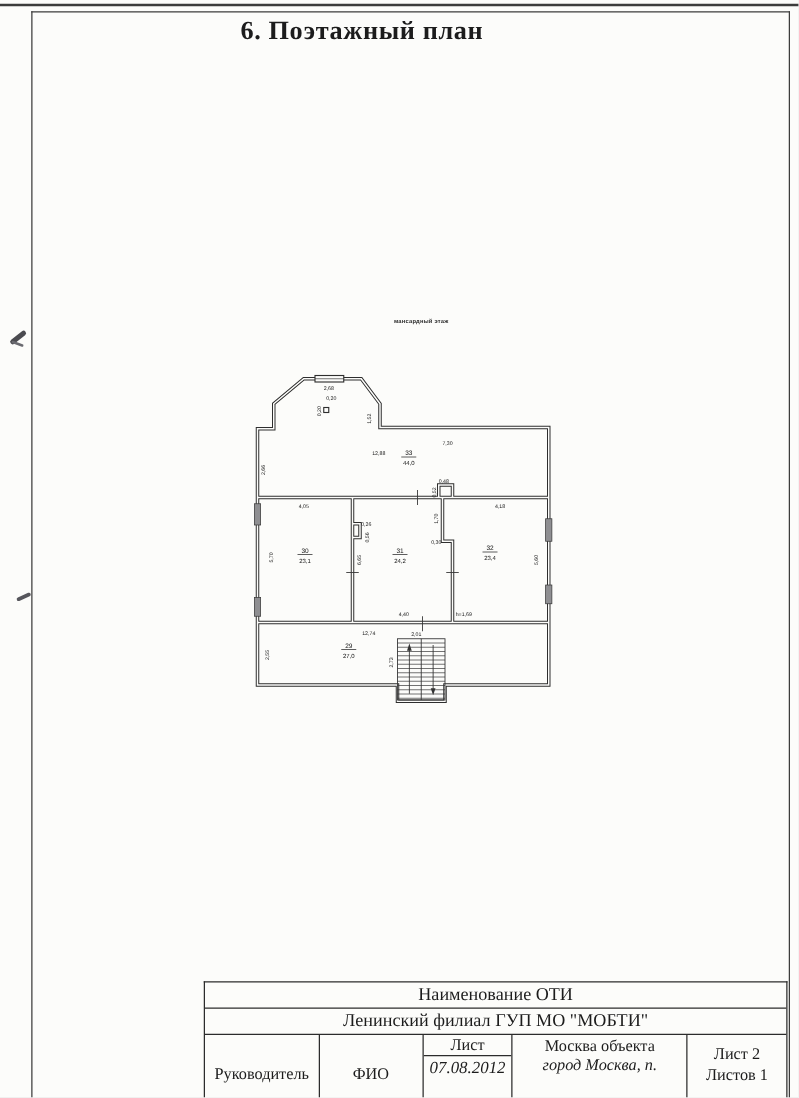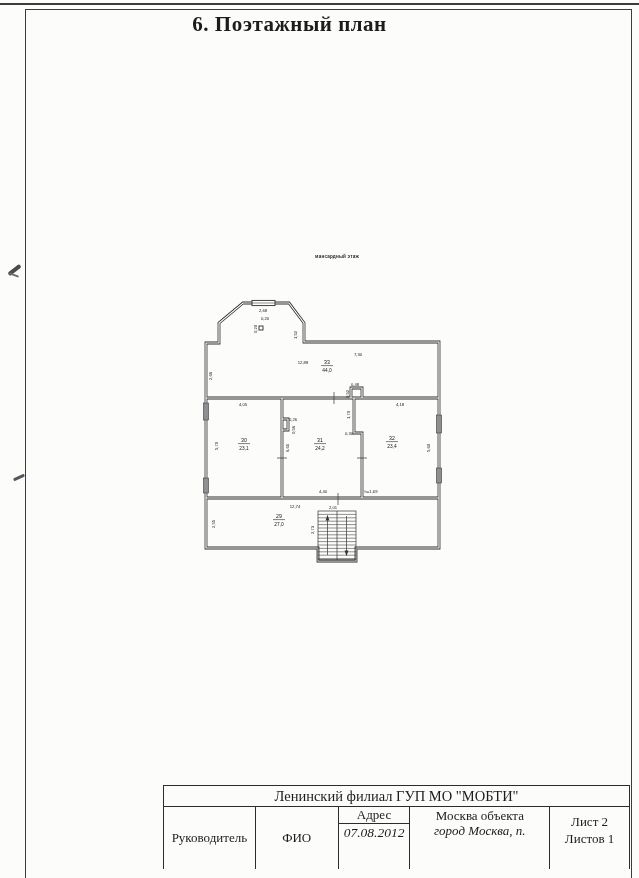--- a/index.html
+++ b/index.html
@@ -152,26 +152,27 @@
 
     <text class="rnum" x="94" y="273">29</text>
     <line class="fr" x1="88" y1="274.6" x2="100" y2="274.6"></line>
     <text class="rarea" x="94" y="281">27,0</text>
 
     <text class="dim" x="30" y="279" transform="rotate(-90 30,279)">2,55</text>
     <text class="dim" x="129" y="285" transform="rotate(-90 129,285)">2,73</text>
   </svg>
 
   <div class="doc-table">
+    <div class="trow r1">Наименование ОТИ</div>
     <div class="trow r2">Ленинский филиал ГУП МО "МОБТИ"</div>
     <div class="tfoot">
       <div class="tcol c-role">Руководитель</div>
       <div class="tcol c-fio">ФИО</div>
       <div class="tcol c-date">
-        <div class="dlab">Адрес</div>
+        <div class="dlab">Лист</div>
         <div class="dval">07.08.2012</div>
       </div>
       <div class="tcol c-addr">
         <div>Москва объекта</div>
         <div class="ital">город Москва, п.</div>
 
       </div>
       <div class="tcol c-sheet">
         <div>Лист 2</div>
         <div>Листов 1</div>

